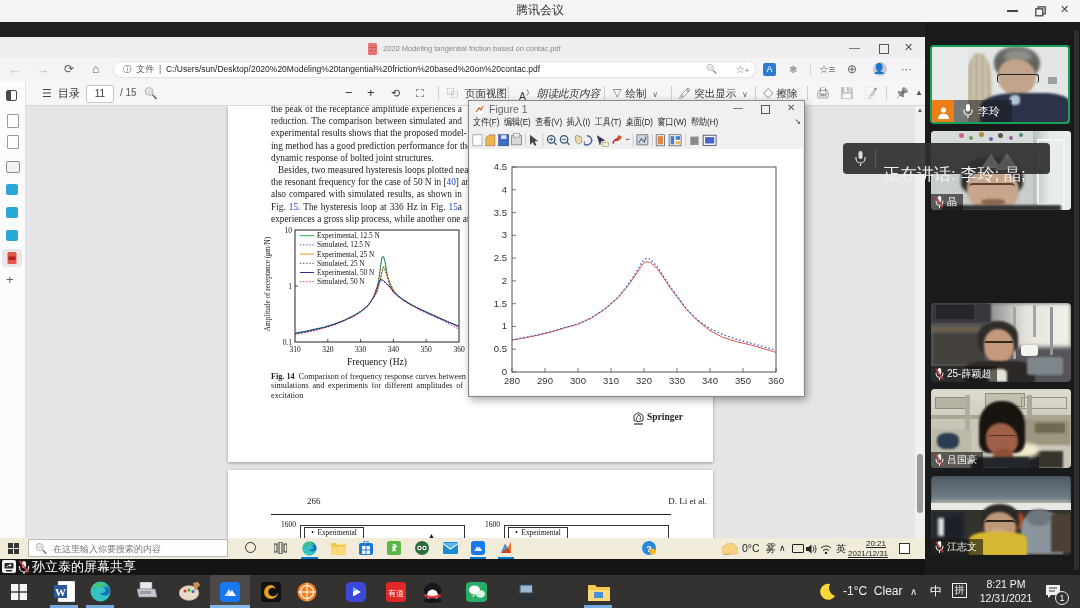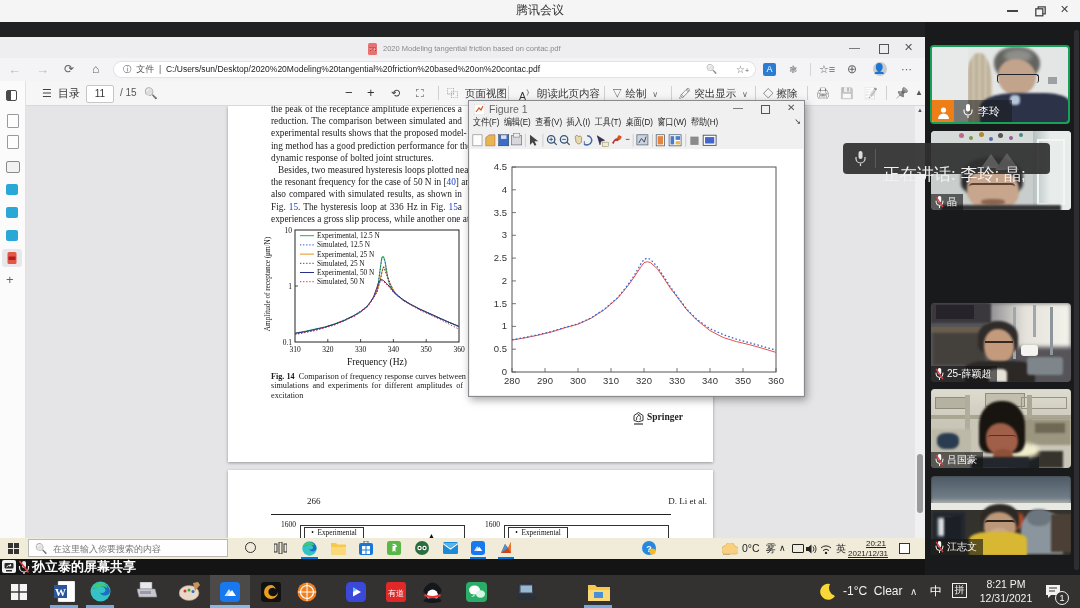--- a/index.html
+++ b/index.html
@@ -98,21 +98,21 @@
     <div class="abs" style="left:118px;top:0;color:#444;font-size:11px;line-height:24px;filter:grayscale(1);opacity:.85;">🔍</div>
     <div class="abs" style="left:319px;top:0;color:#333;font-size:13px;line-height:23px;">−</div>
     <div class="abs" style="left:341px;top:0;color:#333;font-size:13px;line-height:23px;">+</div>
     <div class="abs" style="left:365px;top:0;color:#444;font-size:11px;line-height:24px;">⟲</div>
     <div class="abs" style="left:390px;top:0;color:#444;font-size:11px;line-height:24px;">⛶</div>
     <div class="abs" style="left:412px;top:5px;width:1px;height:14px;background:#d0d0d2;"></div>
     <div class="abs" style="left:421px;top:0;color:#444;font-size:11px;line-height:24px;">⿻</div>
     <div class="abs" style="left:439px;top:0;color:#333;font-size:10.5px;line-height:24px;">页面视图</div>
     <div class="abs" style="left:482px;top:5px;width:1px;height:14px;background:#d0d0d2;"></div>
     <div class="abs" style="left:493px;top:0;color:#333;font-size:10.5px;line-height:24px;">A<sup style="font-size:7px">》</sup></div>
-    <div class="abs" style="left:511px;top:0;color:#333;font-size:10.5px;line-height:24px;">朗读此页内容</div>
+    <div class="abs" style="left:511px;top:0;color:#333;font-size:10.5px;line-height:24px;font-style:italic;">朗读此页内容</div>
     <div class="abs" style="left:578px;top:5px;width:1px;height:14px;background:#d0d0d2;"></div>
     <div class="abs" style="left:586px;top:0;color:#333;font-size:10.5px;line-height:24px;">▽ 绘制&nbsp; <span style="font-size:8px;color:#666">∨</span></div>
     <div class="abs" style="left:645px;top:5px;width:1px;height:14px;background:#d0d0d2;"></div>
     <div class="abs" style="left:652px;top:0;color:#333;font-size:10.5px;line-height:24px;"><span style="filter:grayscale(1);opacity:.8;">🖍</span> 突出显示&nbsp; <span style="font-size:8px;color:#666">∨</span></div>
     <div class="abs" style="left:729px;top:5px;width:1px;height:14px;background:#d0d0d2;"></div>
     <div class="abs" style="left:737px;top:0;color:#333;font-size:10.5px;line-height:24px;">◇ 擦除</div>
     <div class="abs" style="left:781px;top:5px;width:1px;height:14px;background:#d0d0d2;"></div>
     <div class="abs" style="left:790px;top:0;color:#444;font-size:11px;line-height:24px;filter:grayscale(1);opacity:.8;">🖨</div>
     <div class="abs" style="left:814px;top:0;color:#b9b9bb;font-size:11px;line-height:24px;filter:grayscale(1);opacity:.32;">💾</div>
     <div class="abs" style="left:838px;top:0;color:#444;font-size:11px;line-height:24px;filter:grayscale(1);opacity:.8;">📝</div>
@@ -420,21 +420,21 @@
       <rect x="2.5" y="3" width="9" height="5.5" rx="1" fill="#2a2a2a"></rect>
       <path d="M4.5 7 q2 -2.5 4.5 -1.5 l-1 -1.5 m1 1.5 l-1.7 .8" stroke="#f2f2f2" stroke-width="1" fill="none"></path>
       <rect x="4" y="10" width="6" height="1.5" fill="#2a2a2a"></rect>
     </svg>
   <svg class="abs" style="left:18px;top:1px" width="12" height="14" viewBox="0 0 12 14">
       <rect x="4" y="1" width="4" height="7" rx="2" fill="#e8e8e8"></rect>
       <path d="M1.5 6 v1.5 a4.5 4.5 0 0 0 9 0 V6" fill="none" stroke="#e8e8e8" stroke-width="1.2"></path>
       <line x1="6" y1="12" x2="6" y2="14" stroke="#e8e8e8" stroke-width="1.2"></line>
       <line x1="1.5" y1="1" x2="10.5" y2="12.5" stroke="#e03e3e" stroke-width="1.6"></line>
     </svg>
-  <div class="abs" style="left:32px;top:0;font-size:13px;font-weight:bold;color:#fff;line-height:16px;">孙立泰的屏幕共享</div>
+  <div class="abs" style="left:32px;top:0;font-size:13px;font-weight:normal;color:#fff;line-height:16px;">孙立泰的屏幕共享</div>
 </div>
 <div class="abs" id="ltaskbar">
   <svg class="abs" style="left:11px;top:9px" width="16" height="16" viewBox="0 0 16 16">
       <rect x="0" y="0" width="7.3" height="7.3" fill="#f5f5f5"></rect>
       <rect x="8.7" y="0" width="7.3" height="7.3" fill="#f5f5f5"></rect>
       <rect x="0" y="8.7" width="7.3" height="7.3" fill="#f5f5f5"></rect>
       <rect x="8.7" y="8.7" width="7.3" height="7.3" fill="#f5f5f5"></rect>
     </svg>
   <svg class="abs" style="left:54px;top:6px" width="21" height="21" viewBox="0 0 21 21">
       <rect x="4" y="0" width="17" height="21" rx="1" fill="#fff" stroke="#9ab" stroke-width="0.5"></rect>

